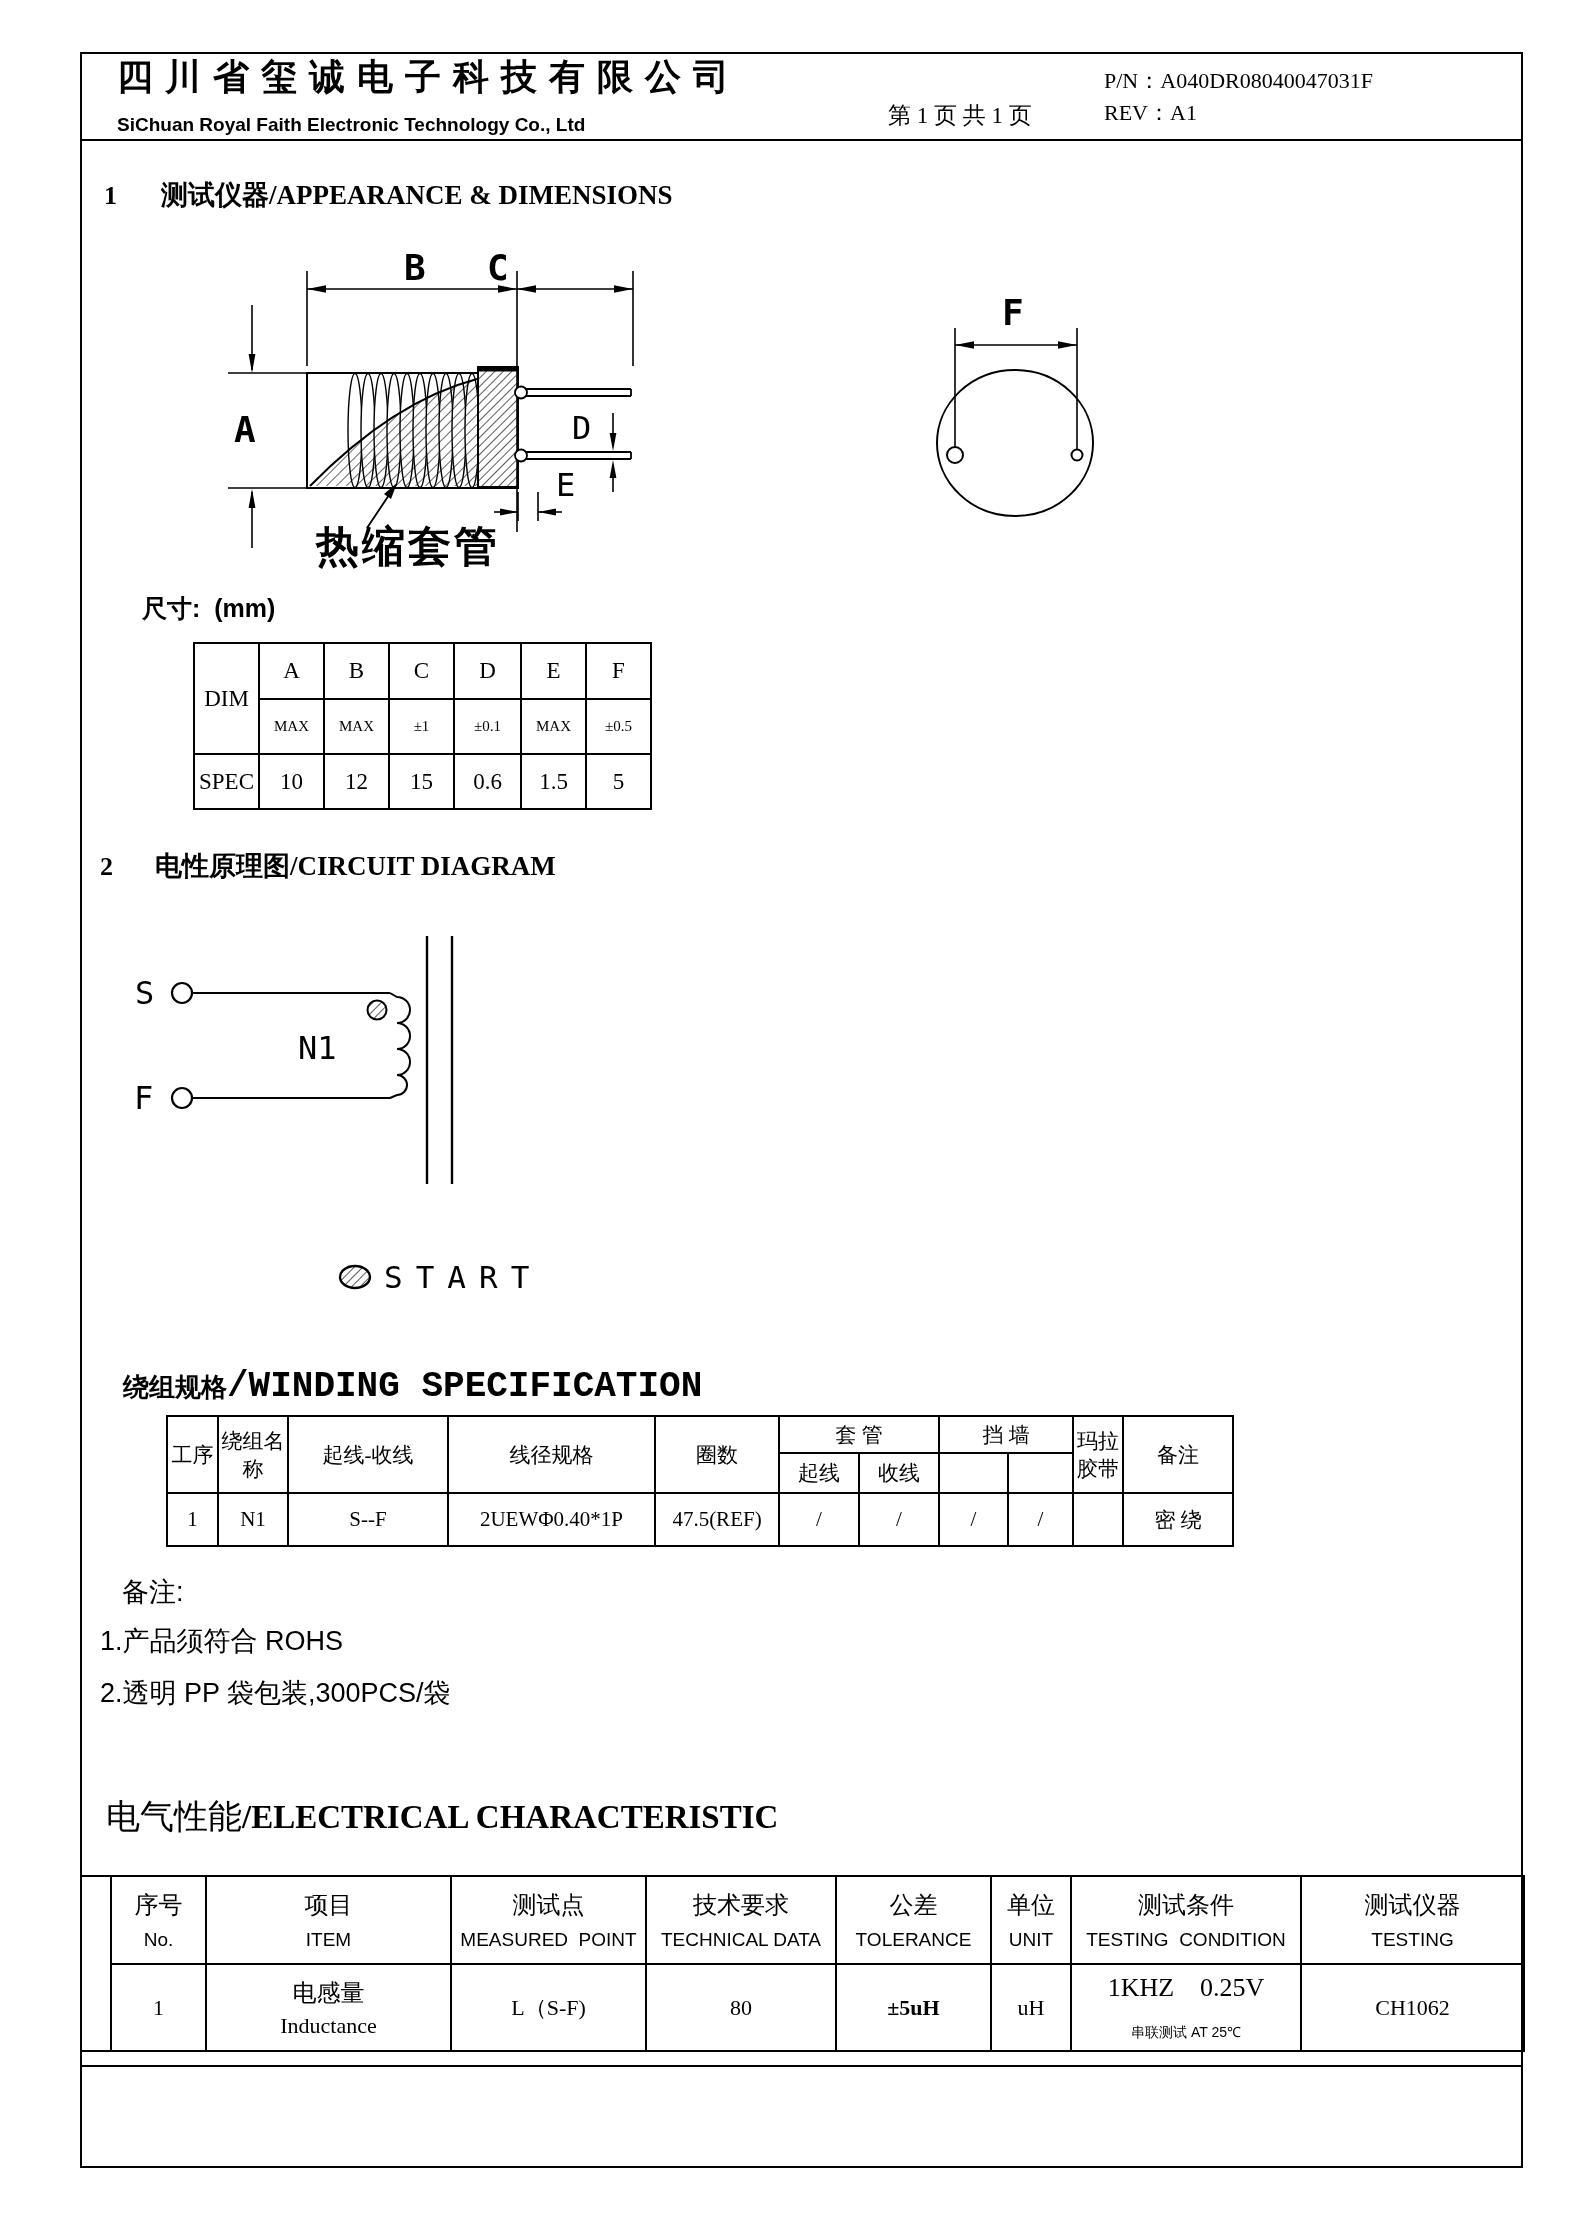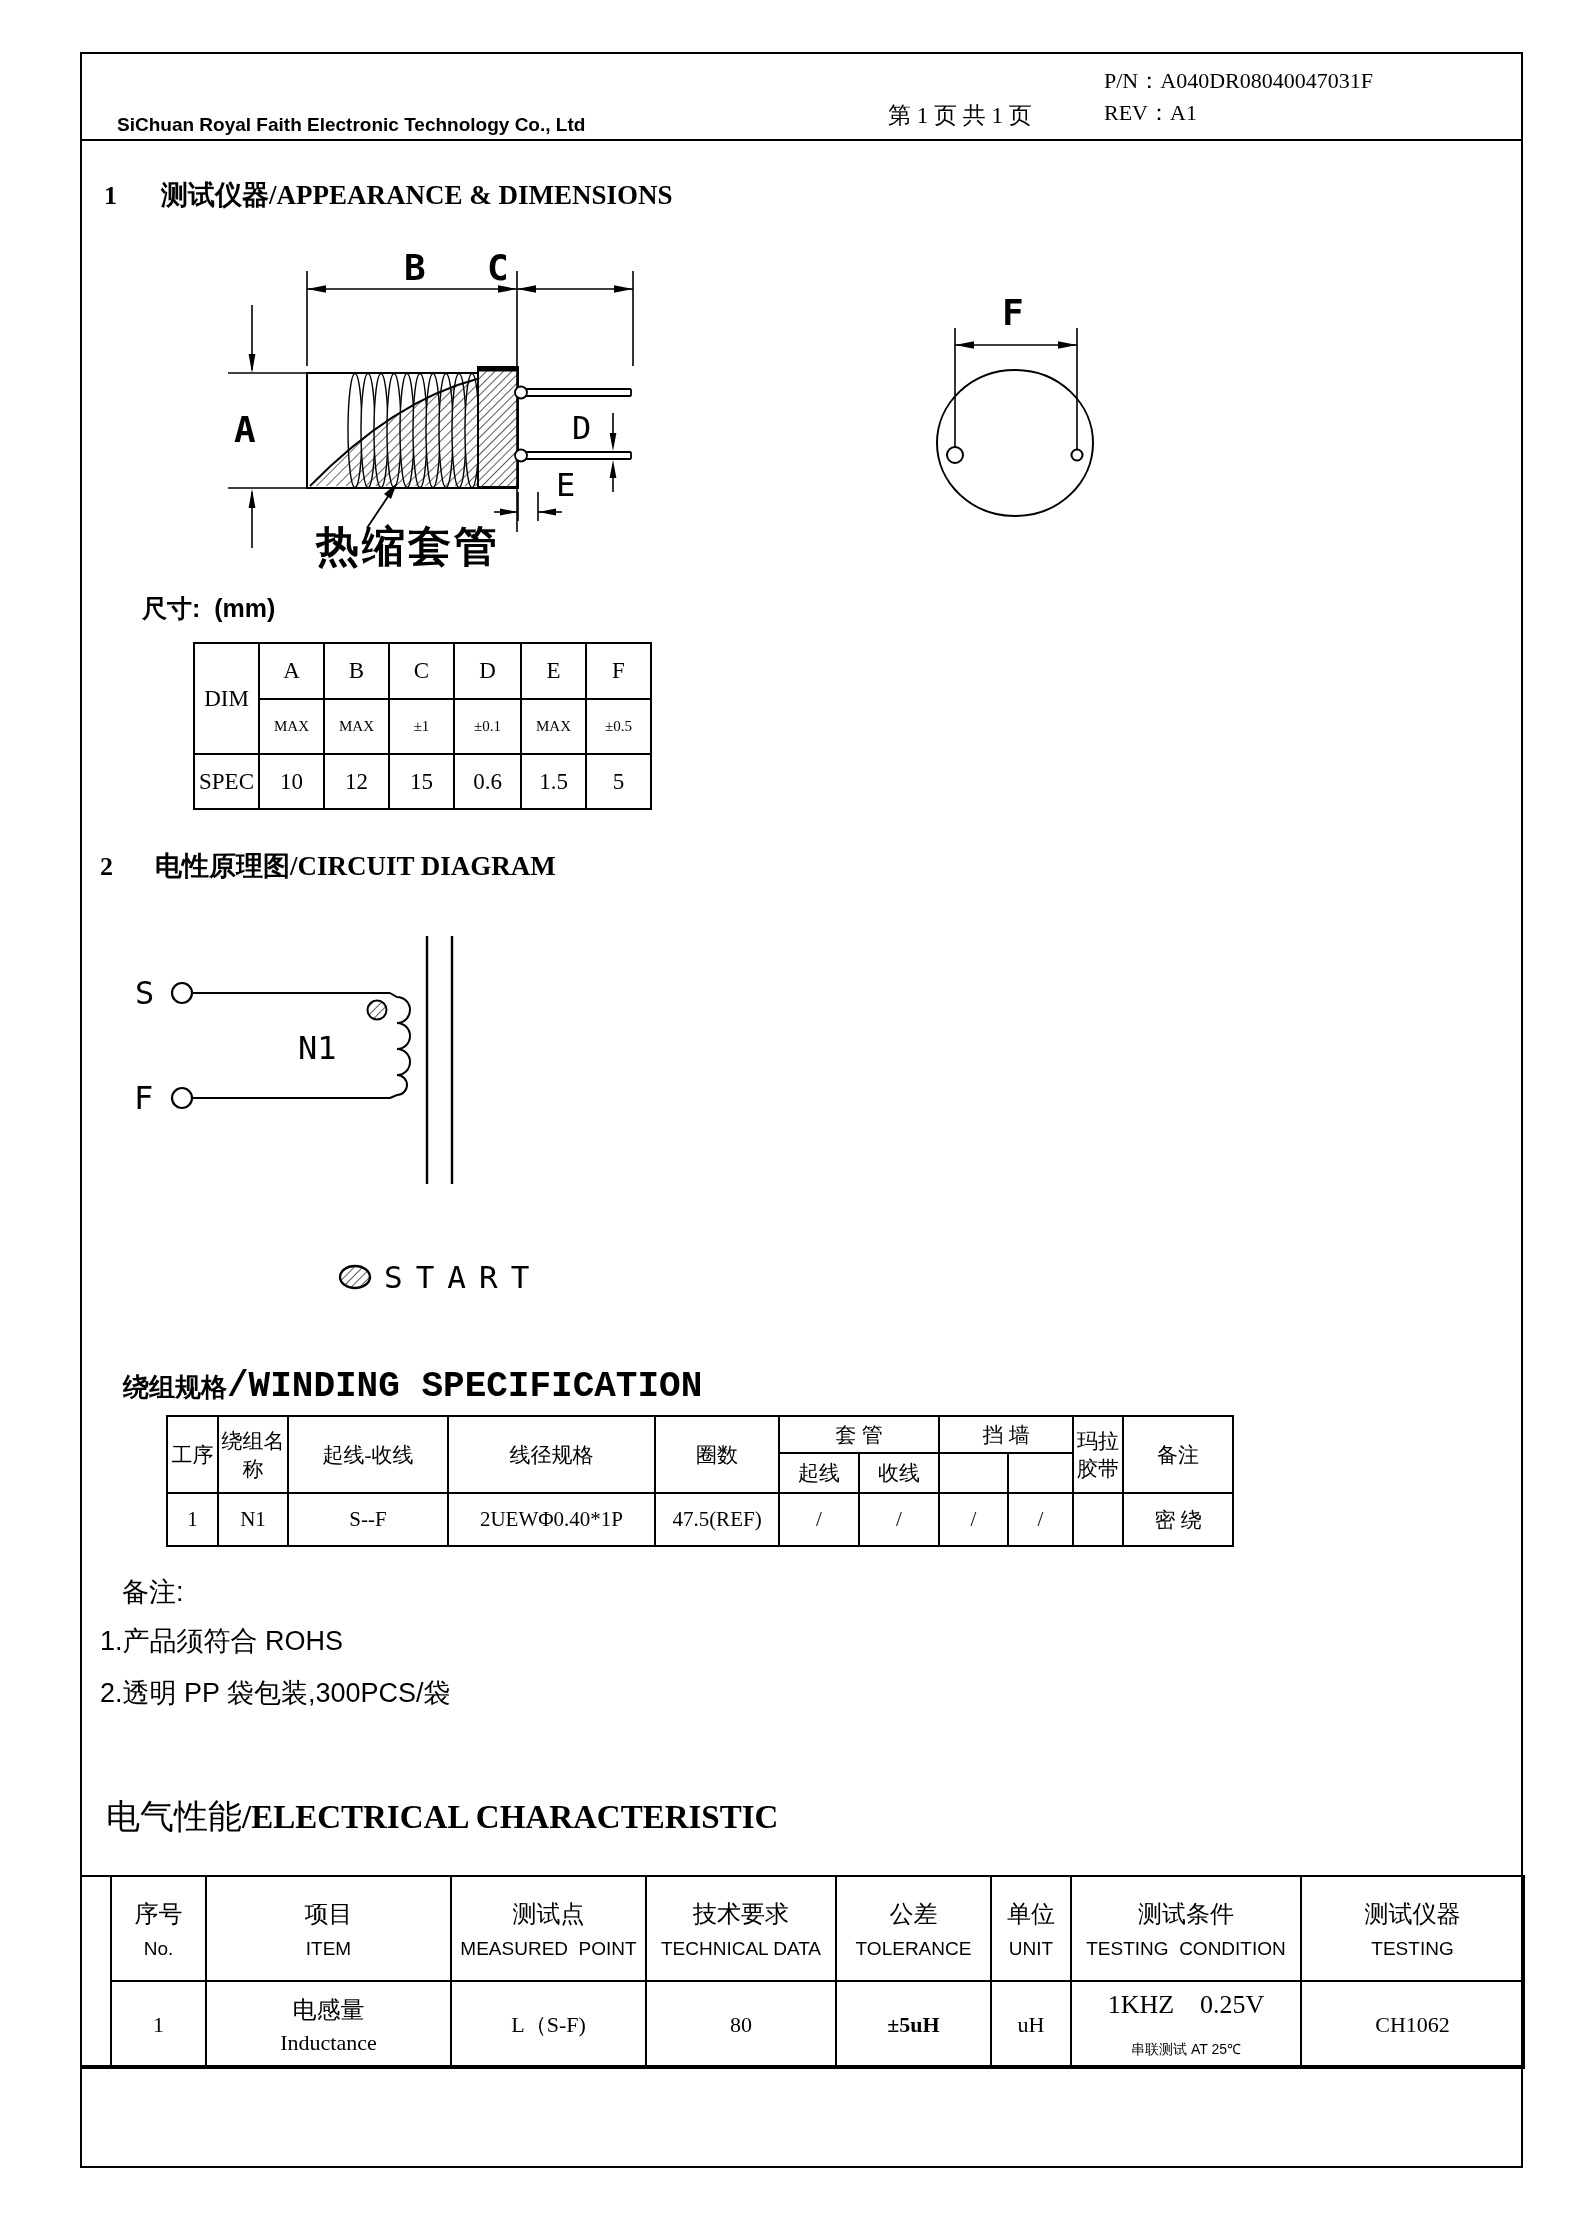--- a/index.html
+++ b/index.html
@@ -36,20 +36,21 @@
 </head>
 <body>
 
 <div class="page">
 
   <div class="frame"></div>
 
   <div class="hline" style="left:80px;top:139px;width:1443px;"></div>
   <div class="hline" style="left:80px;top:2065px;width:1443px;"></div>
 
+  <div class="abs b" style="left:117px;top:56px;font-size:36px;letter-spacing:12px;" data-bind="header.company_zh">四川省玺诚电子科技有限公司</div>
   <div class="abs b" style="left:117px;top:114px;font-size:19px;" data-bind="header.company_en">SiChuan Royal Faith Electronic Technology Co., Ltd</div>
   <div class="abs serif" style="left:888px;top:103px;font-size:23px;" data-bind="header.page_info">第 1 页 共 1 页</div>
   <div class="abs serif" style="left:1104px;top:68px;font-size:22px;">
     <span data-bind="header.pn_label">P/N：</span><span data-bind="header.pn_value">A040DR08040047031F</span>
   </div>
   <div class="abs serif" style="left:1104px;top:100px;font-size:22px;">
     <span data-bind="header.rev_label">REV：</span><span data-bind="header.rev_value">A1</span>
   </div>
 
   <div class="abs heading" style="left:104px;top:180px;">
@@ -278,21 +279,21 @@
         <col style="width:95px">
         <col style="width:245px">
         <col style="width:195px">
         <col style="width:190px">
         <col style="width:155px">
         <col style="width:80px">
         <col style="width:230px">
         <col style="width:223px">
       </colgroup>
     <tbody>
-        <tr style="height:105px">
+        <tr style="height:88px">
       <td rowspan="2"></td>
       <td>
         <span class="zh" data-bind="electrical.table.headers.0.zh">序号</span>
         <span class="en" data-bind="electrical.table.headers.0.en">No.</span>
       </td>
       <td>
         <span class="zh" data-bind="electrical.table.headers.1.zh">项目</span>
         <span class="en" data-bind="electrical.table.headers.1.en">ITEM</span>
       </td>
       <td>

